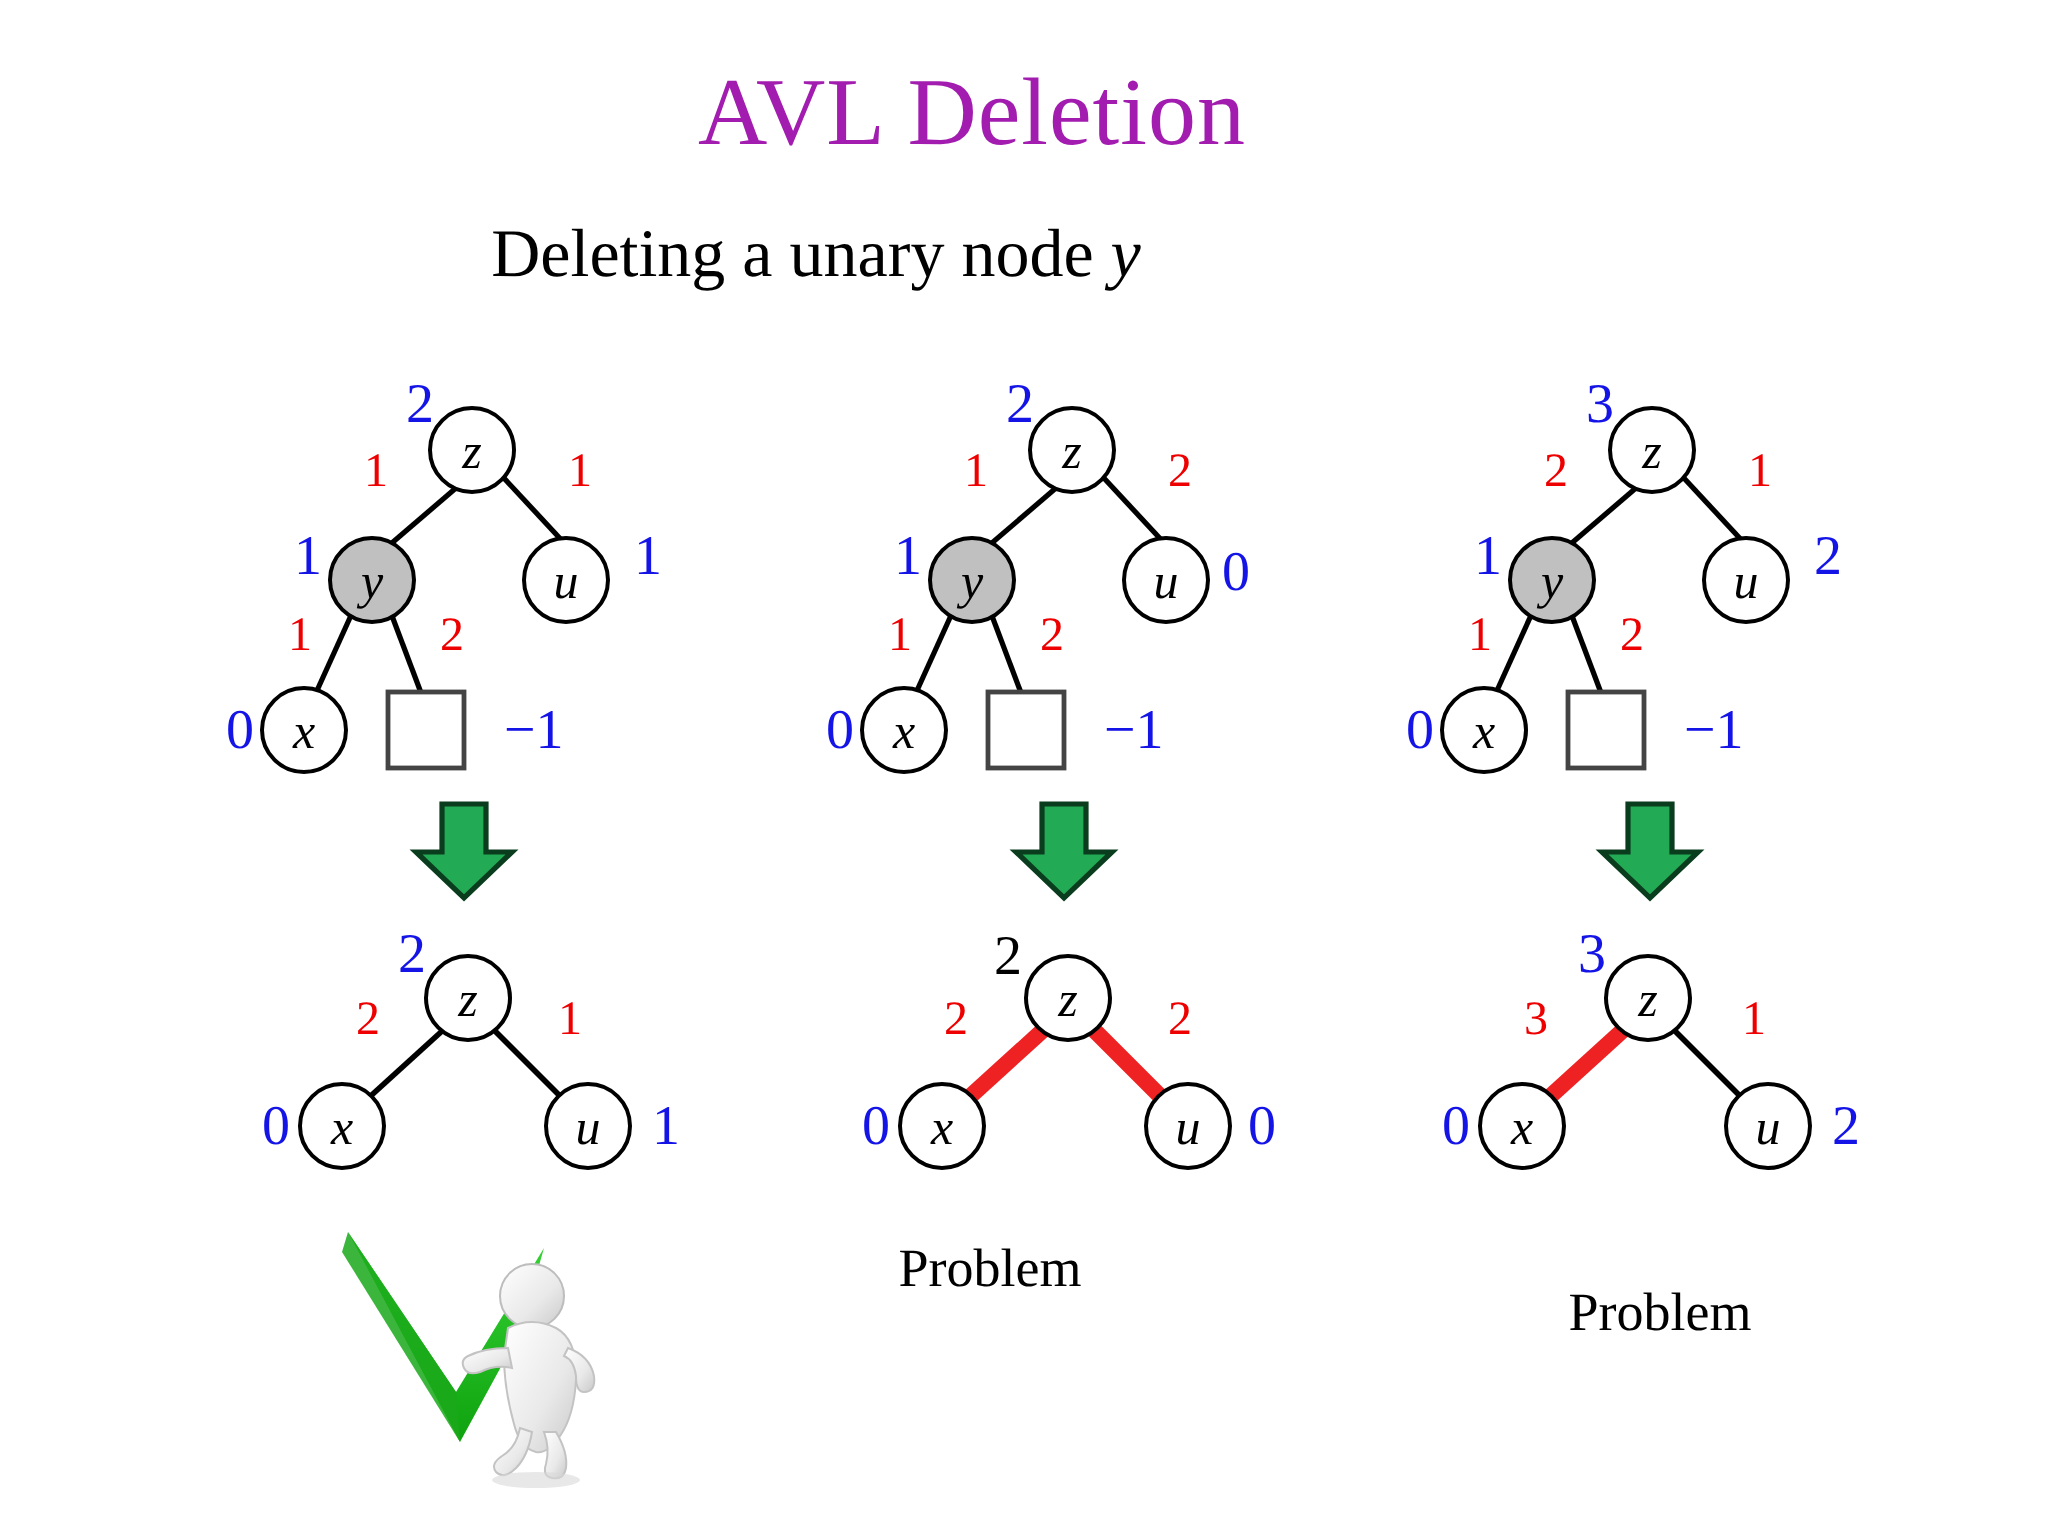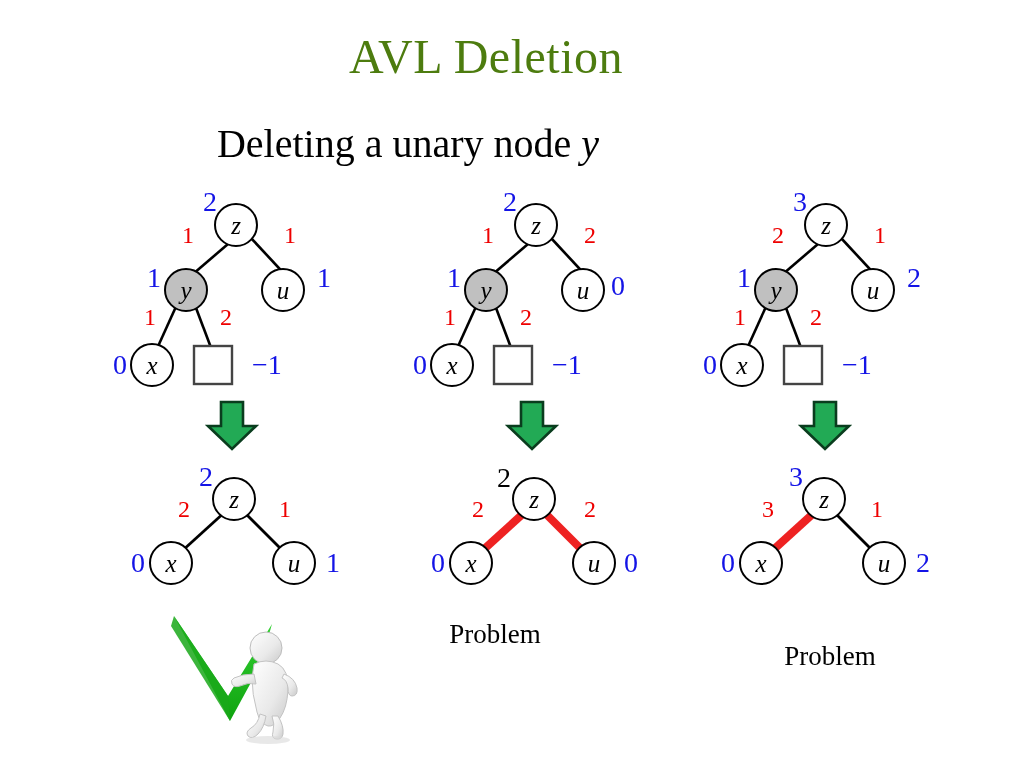--- a/index.html
+++ b/index.html
@@ -25,31 +25,31 @@
 
   
   .title {
     position: absolute;
     left: 0;
     top: 32px;
     width: 972px;
     text-align: center;
     font-size: 48px;
     line-height: 1.05;
-    color: #4d7c0f;
+    color: #a21caf;
     font-family: "Liberation Serif", "DejaVu Serif", serif;
     letter-spacing: 0.5px;
   }
   .subtitle {
     position: absolute;
     left: 0;
-    top: 123px;
+    top: 110px;
     width: 816px;
     text-align: center;
-    font-size: 40px;
+    font-size: 34px;
     line-height: 1.05;
     color: #000000;
     font-family: "Liberation Serif", "DejaVu Serif", serif;
   }
   .subtitle .it { font-style: italic; }
 
   
   .tree-svg {
     position: absolute;
     overflow: visible;

